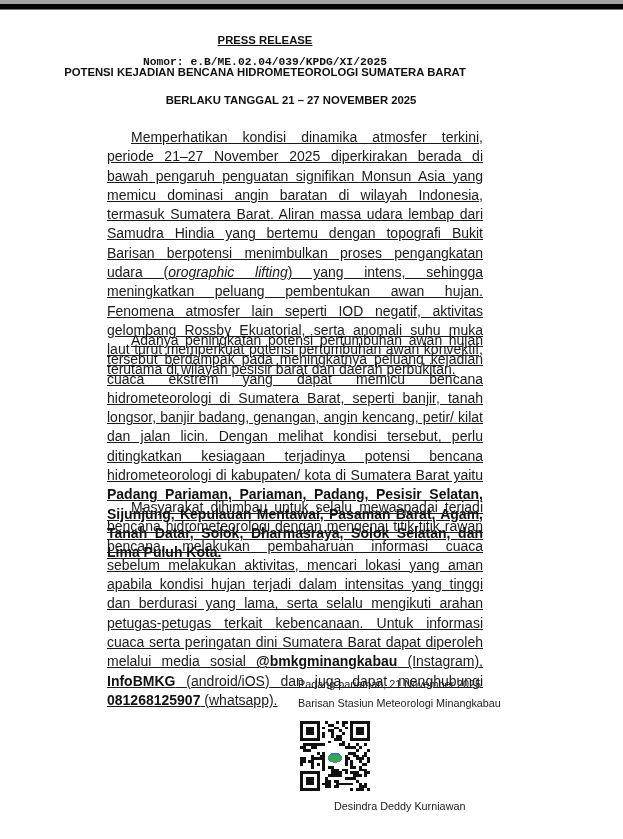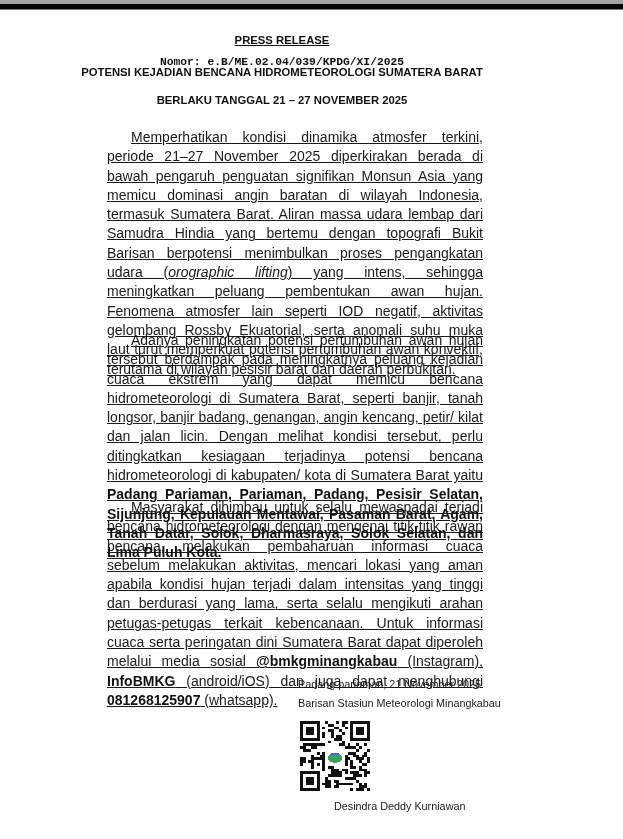--- a/index.html
+++ b/index.html
@@ -4,25 +4,25 @@
 <style>
   html, body { margin: 0; padding: 0; }
   body {
     width: 623px; height: 839px; background: #ffffff; position: relative; overflow: hidden;
     font-family: "Liberation Sans", sans-serif; color: #1a1a1a;
   }
   .topbar { position: absolute; left: 0; top: 0; width: 623px; height: 4px; background: #a4a4a4; }
   .topbar2 { position: absolute; left: 0; top: 4px; width: 623px; height: 5px; background: #050505; }
   .topbar3 { position: absolute; left: 0; top: 9px; width: 623px; height: 1px; background: #7a7a7a; }
 
-  .head { position: absolute; left: 0; width: 530px; text-align: center; font-weight: bold; font-size: 11.3px; color: #111; padding-left: 17px; }
+  .head { position: absolute; left: 0; width: 530px; text-align: center; font-weight: bold; font-size: 11.3px; color: #111; }
   .h1 { top: 34px; text-decoration: underline; }
   .h2 { top: 56px; font-family: Liberation Mono, monospace; }
   .h3 { top: 66px; }
-  .h4 { top: 94px; }
+  .h4 { top: 94px; margin-left: 26px; }
 
   .para {
     position: absolute; left: 107px; width: 376px; font-size: 14px; line-height: 19.3px;
     text-align: justify; color: #1a1a1a; text-decoration: underline;
   }
   .para .ind { display: inline-block; width: 24px; }
   .p1 { top: 128px; }
   .p2 { top: 324px; margin-top: 7px; }
   .p3 { top: 498px; }
   .para b { color: #111; }

